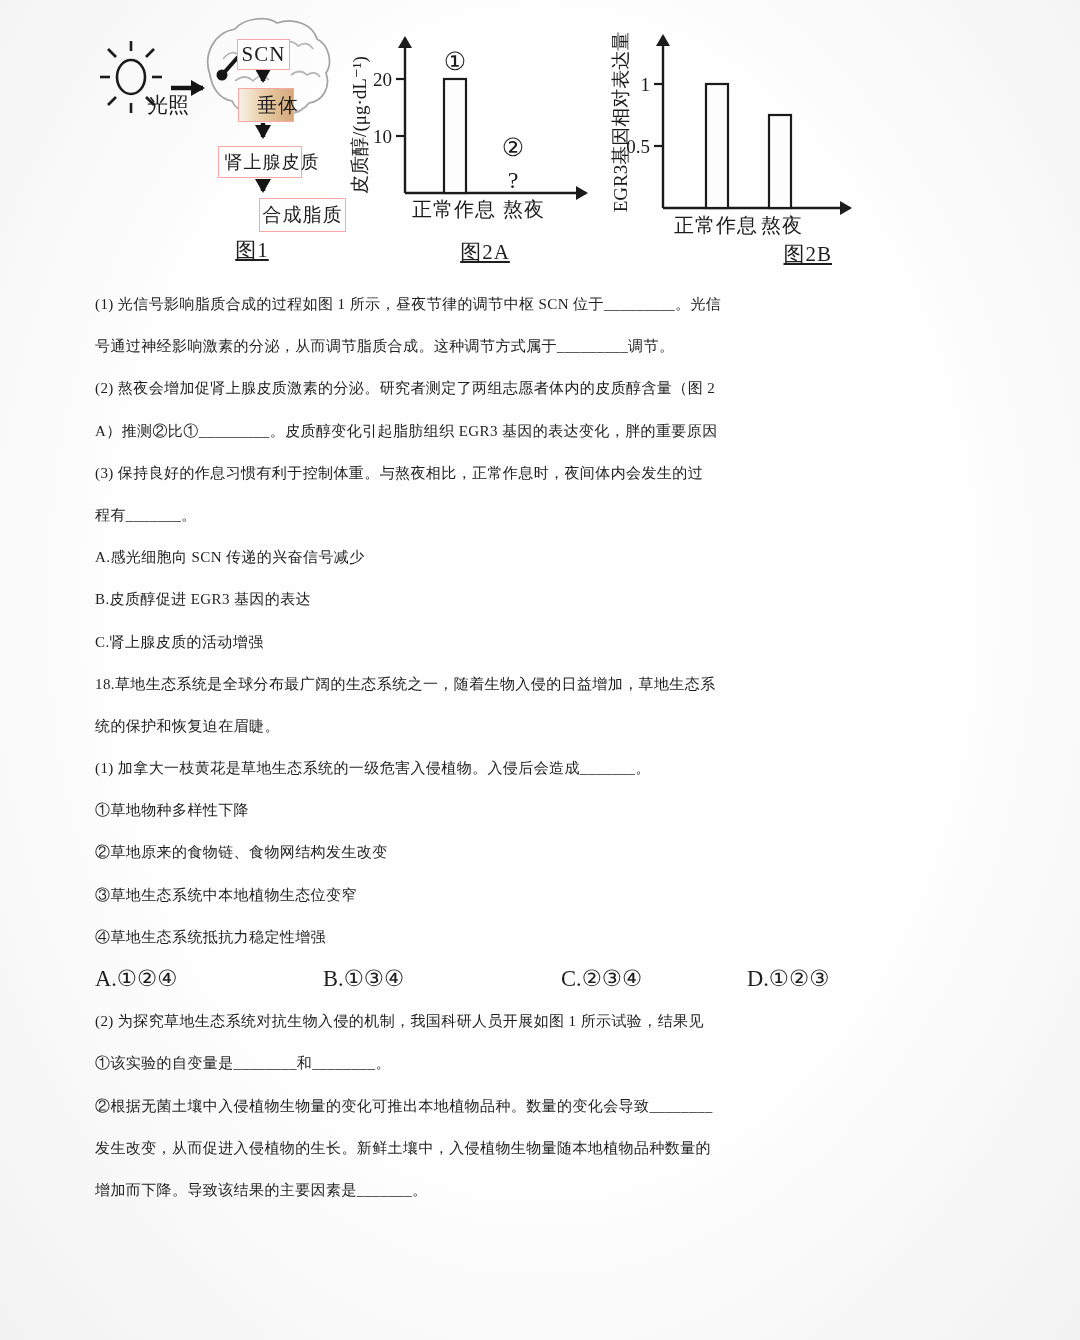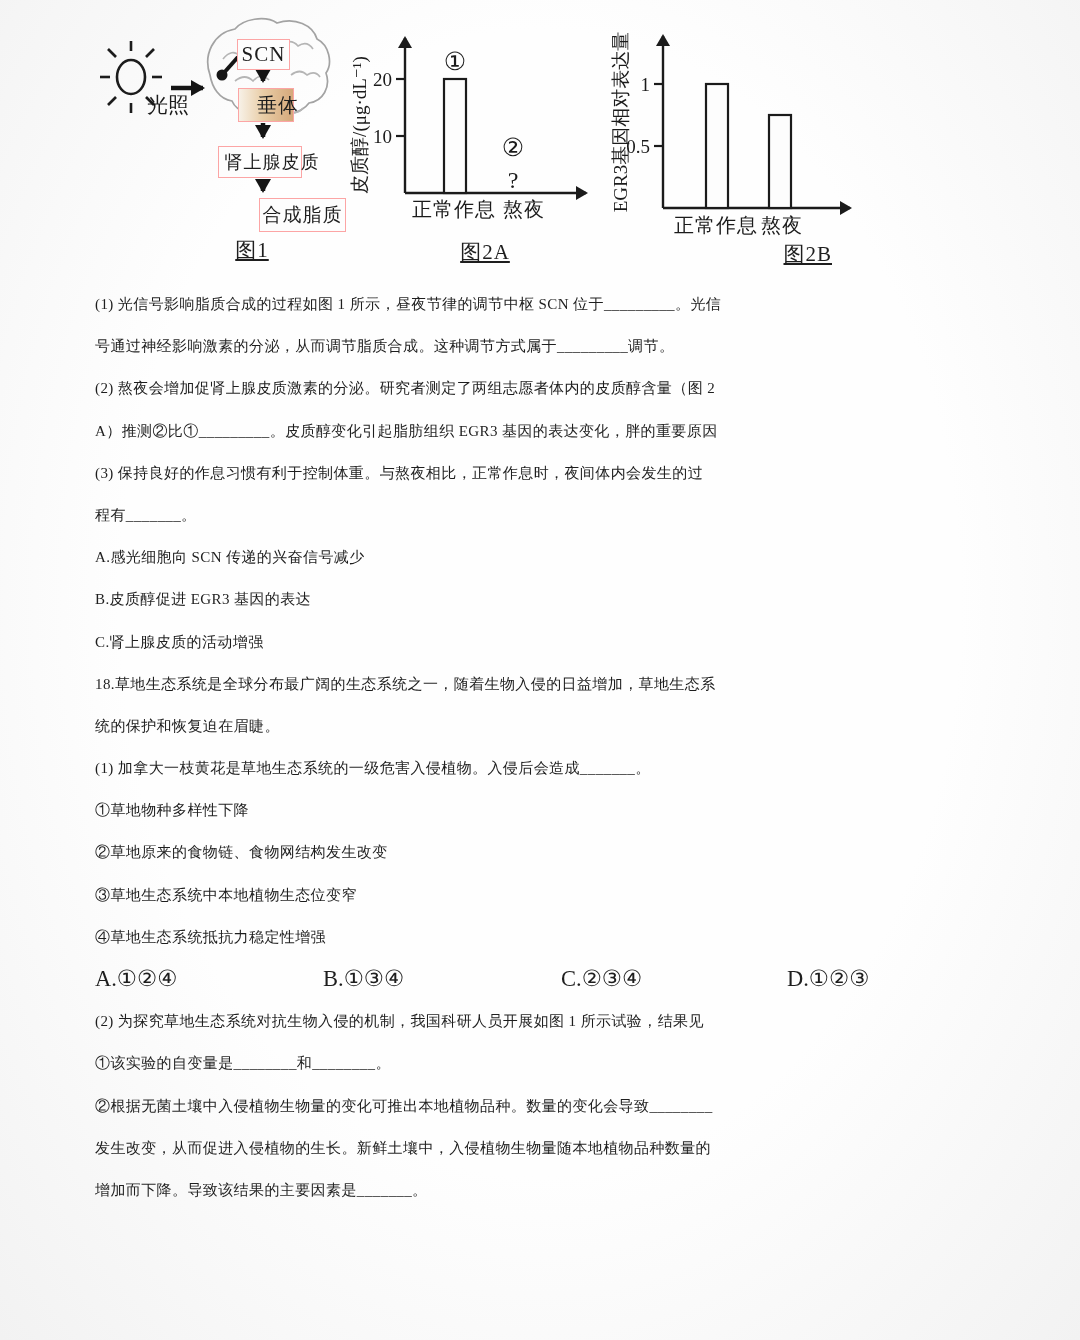--- a/index.html
+++ b/index.html
@@ -41,21 +41,21 @@
     height:42.2px;line-height:42.2px;
     font-size:15px;
     white-space:nowrap;
     letter-spacing:0.4px;
   }
   .optrow{position:relative;height:42.2px;line-height:42.2px;font-size:22.5px;}
   .optrow span{position:absolute;top:0;}
   .opt-a{left:0;}
   .opt-b{left:228px;}
   .opt-c{left:454px;margin-left:12px;}
-  .opt-d{left:692px;text-align:right;}
+  .opt-d{left:652px;text-align:right;}
 </style>
 </head>
 <body>
 
 <div class="page">
 
   <svg class="figsvg" style="left:85px;top:15px;" width="265" height="250">
     <defs>
       <marker id="ahBig" markerUnits="userSpaceOnUse" markerWidth="18" markerHeight="18" refX="12" refY="8" orient="auto">
         <path d="M0,0 L14,8 L0,16 Z" fill="#151515"></path>

